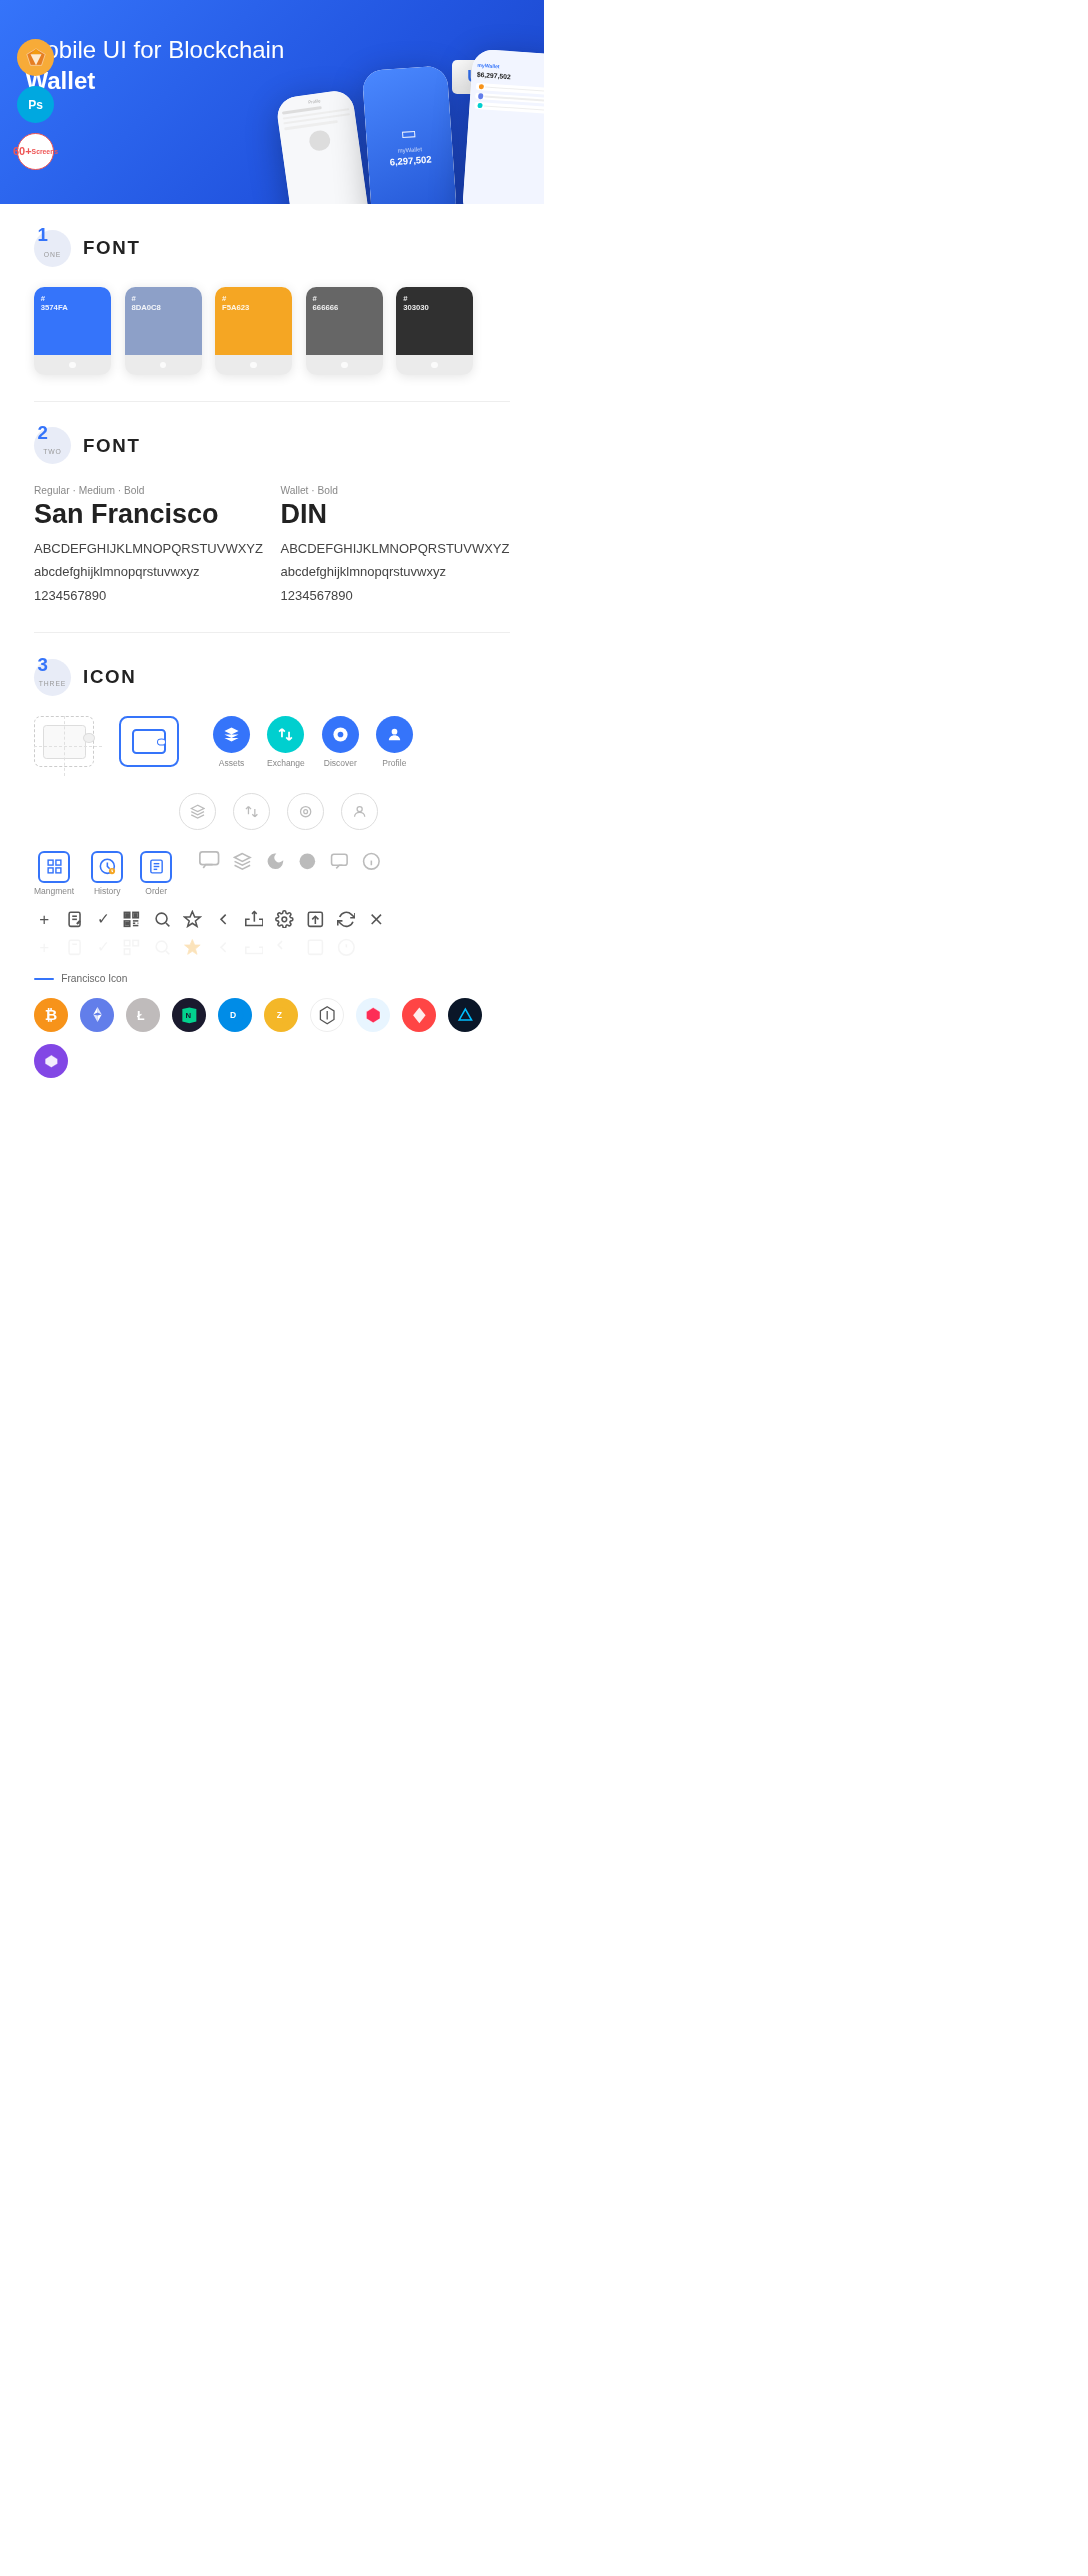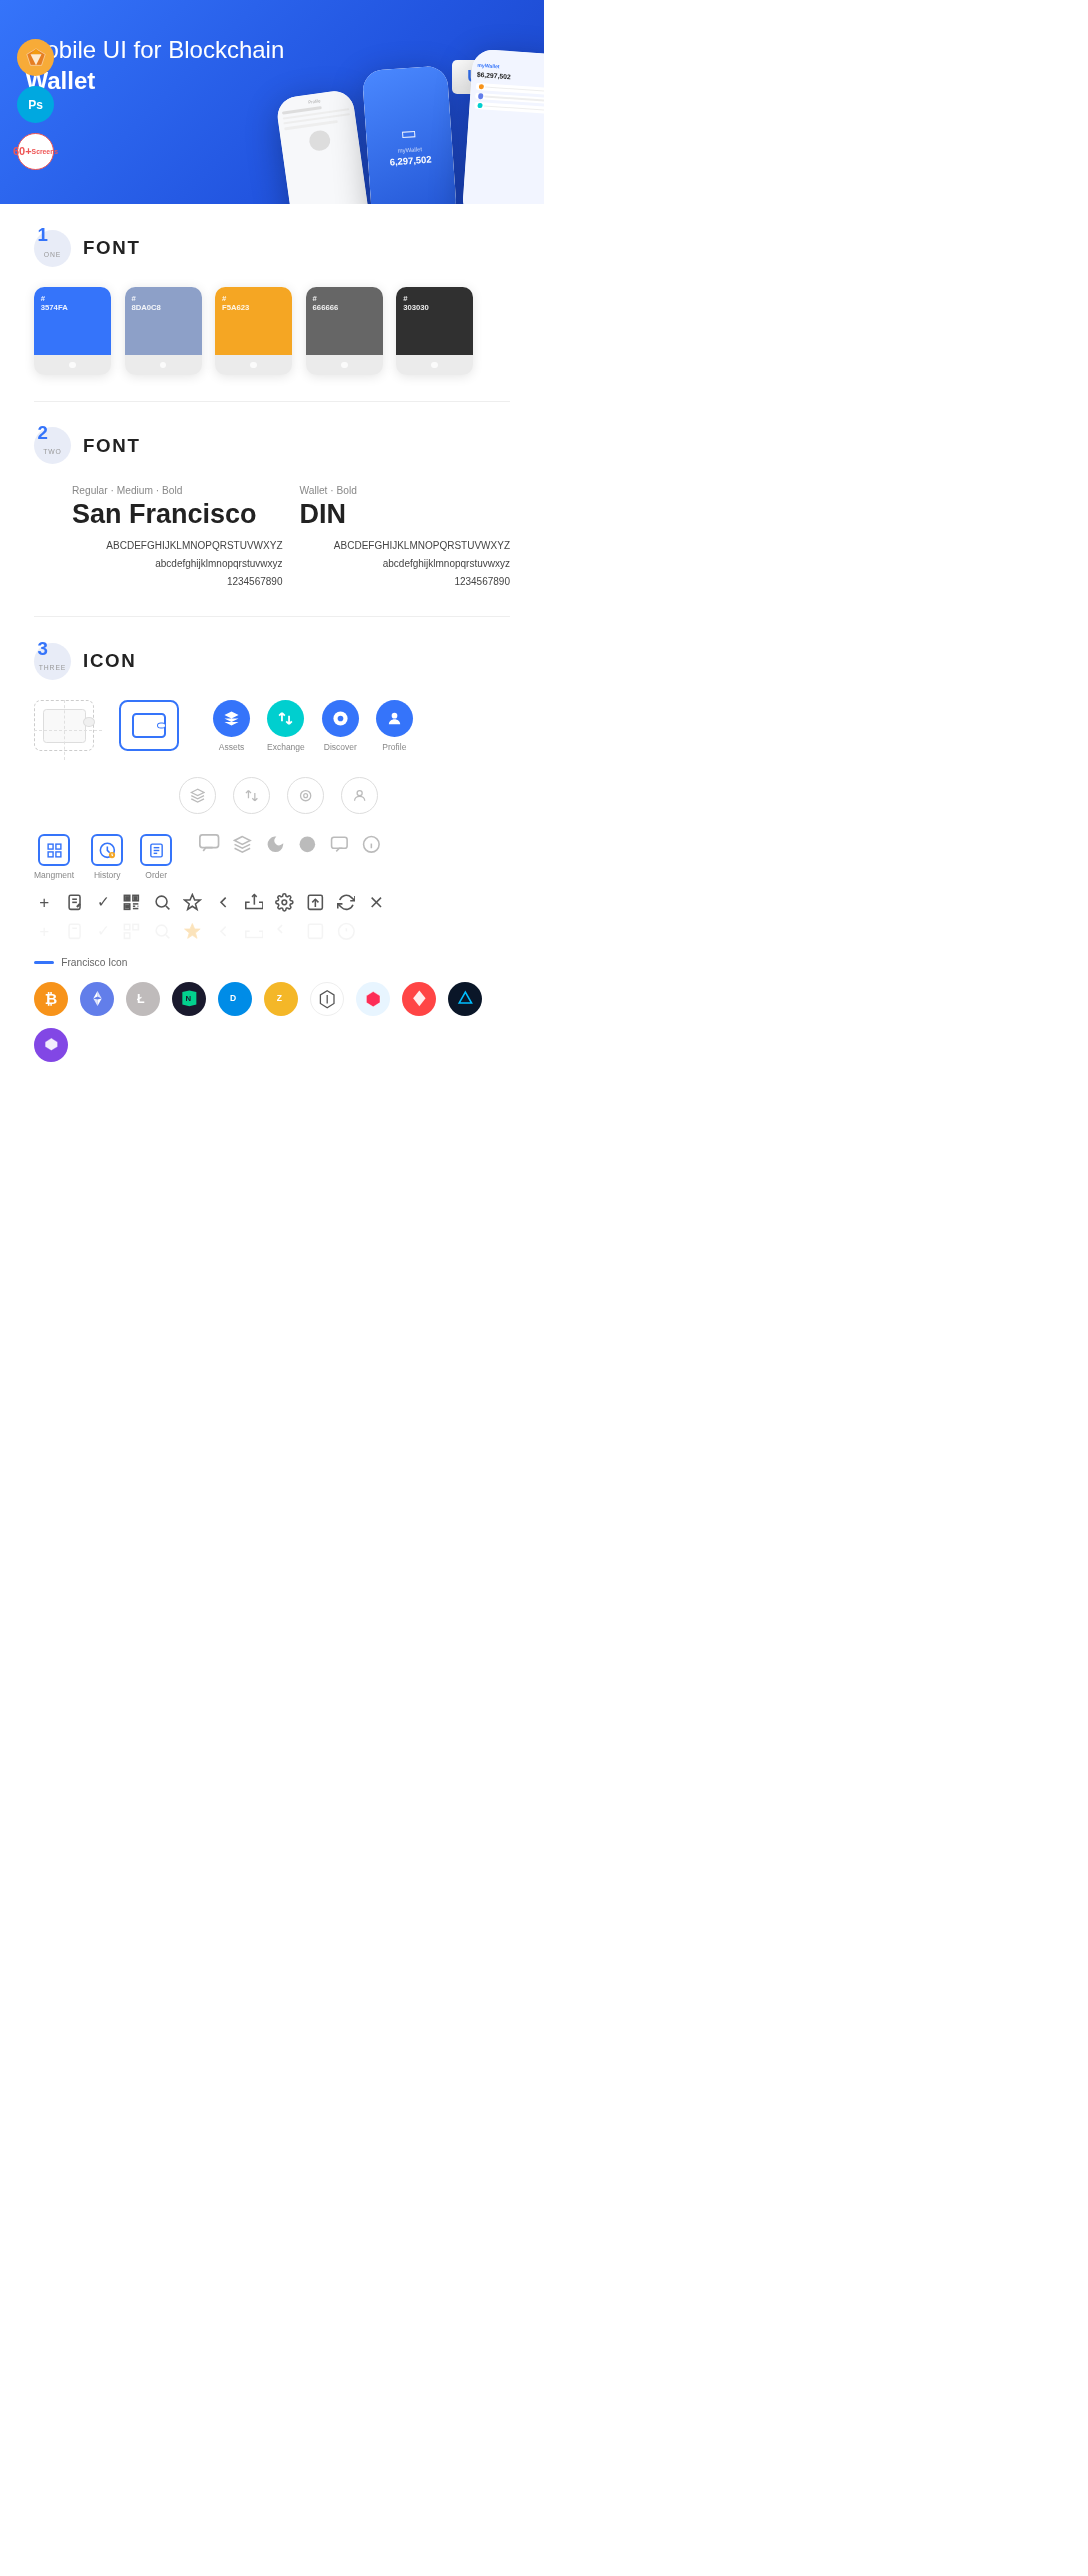--- a/index.html
+++ b/index.html
@@ -101,25 +101,25 @@
       overflow: hidden;
       width: 77px;
       box-shadow: 0 1.7px 10.2px rgba(0,0,0,0.1);
     }
     .color-main { height: 68px; display: flex; align-items: flex-start; padding: 6.8px; }
     .color-hex { font-size: 7.7px; color: rgba(255,255,255,0.9); font-weight: 600; }
     .color-bottom { height: 20.4px; background: rgba(0,0,0,0.08); display: flex; align-items: center; justify-content: center; }
     .color-dot { width: 6.8px; height: 6.8px; border-radius: 50%; background: white; opacity: 0.8; }
 
     
-    .font-grid { display: grid; grid-template-columns: 1fr 1fr; gap: 17px; margin-left: 38px; }
+    .font-grid { display: grid; grid-template-columns: 1fr 1fr; gap: 17px; }
     .font-subtitle { font-size: 10.2px; color: #888; margin-bottom: 3.4px; }
     .font-name-large { font-size: 27px; font-weight: 700; color: #222; margin-bottom: 6.8px; }
     .font-name-din { font-size: 27px; font-weight: 700; color: #222; margin-bottom: 6.8px; font-family: Liberation Sans, sans-serif; }
-    .font-chars { font-size: 10px; color: #444; line-height: 1.8; text-align: right; }
+    .font-chars { font-size: 13px; color: #444; line-height: 1.8; }
     .icon-label { font-size: 8.5px; color: #888; text-align: center; }
 
     
     .circle-icon {
       width: 37px; height: 37px;
       border-radius: 50%;
       display: flex; align-items: center; justify-content: center;
       font-size: 15.3px;
     }
     .ci-blue { background: #3574FA; color: white; }

